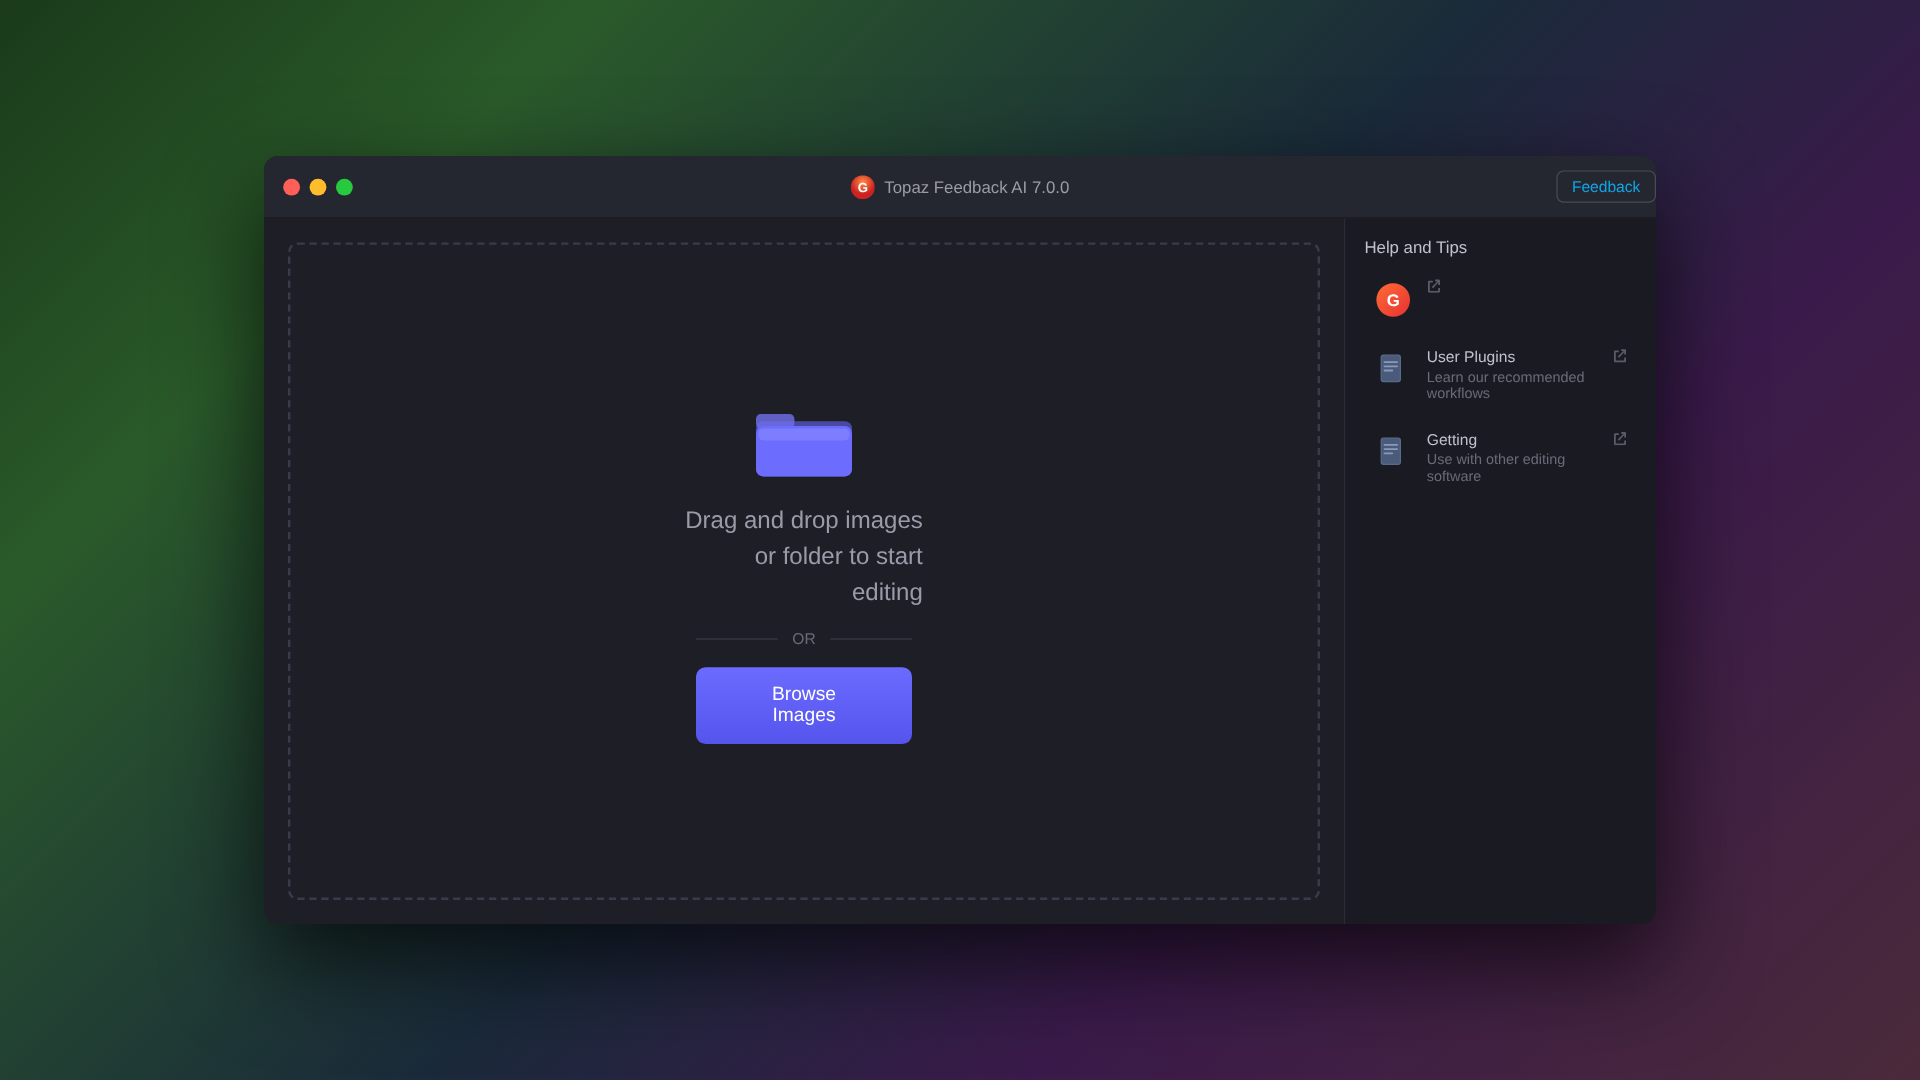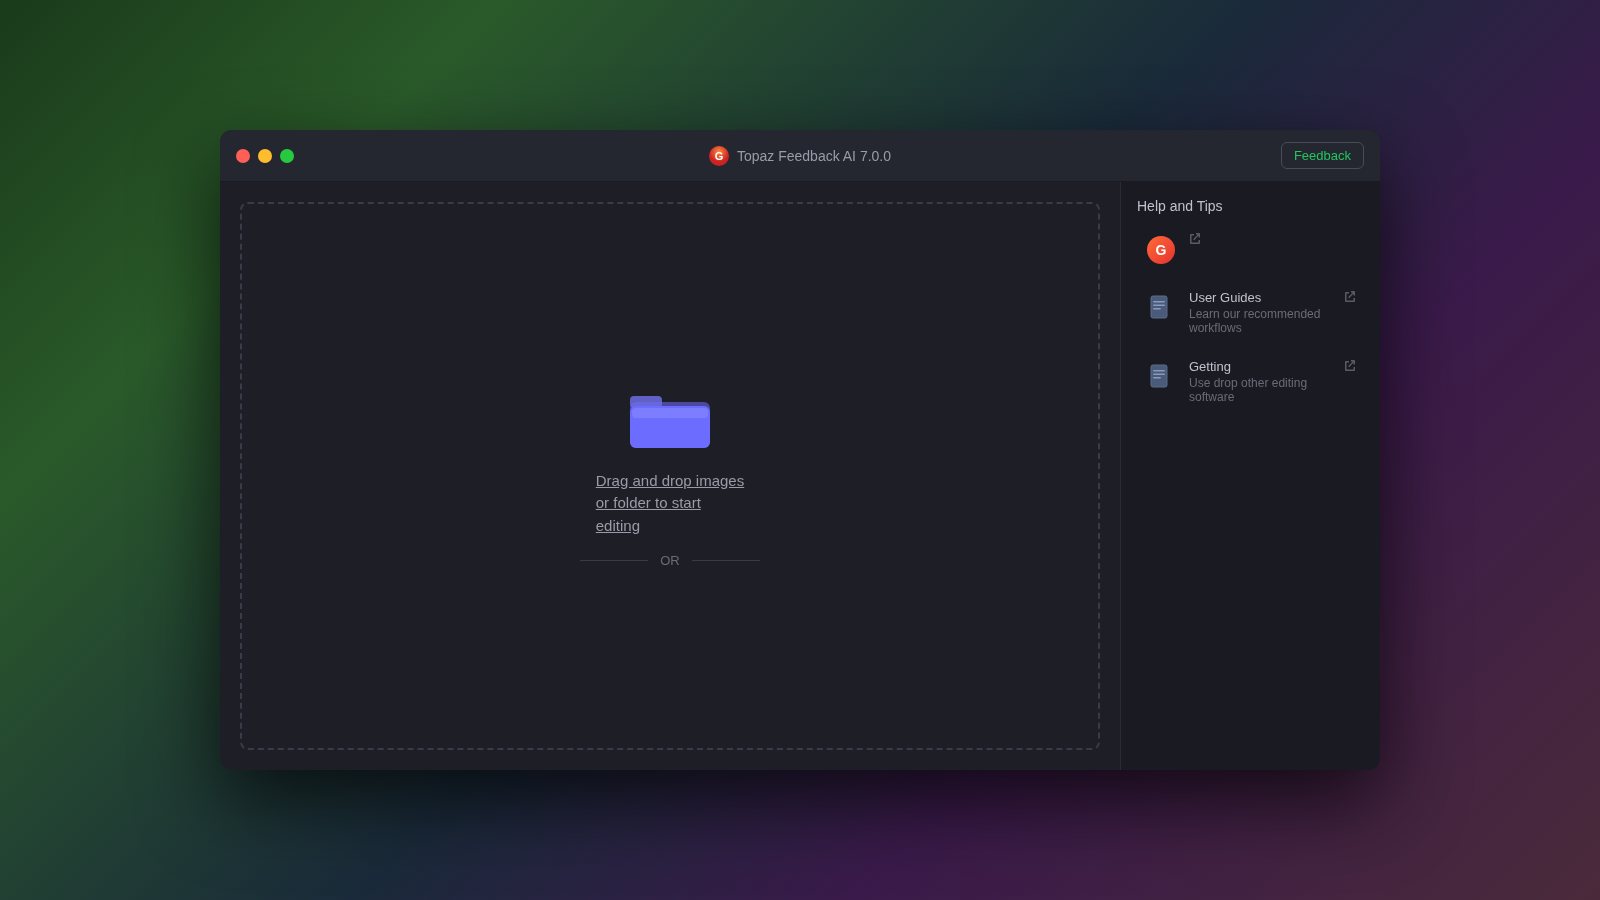--- a/index.html
+++ b/index.html
@@ -66,24 +66,24 @@
       font-size: 14px;
     }
 
     .app-icon {
       width: 20px;
       height: 20px;
     }
 
     .feedback-button {
       position: absolute;
-      right: 16px;
+      right: 0;
       background: transparent;
       border: 1px solid #4a4b58;
-      color: #22c55e;
+      color: #0ea5e9;
       font-size: 13px;
       padding: 5px 12px;
       border-radius: 6px;
       cursor: pointer;
     }
 
     
     .content {
       display: flex;
       flex: 1;
@@ -113,24 +113,23 @@
     }
 
     
     .folder-svg {
       width: 80px;
       height: 70px;
     }
 
     .drag-text {
       color: #9a9ba8;
-      font-size: 15px;
-      text-align: left;
+      font-size: 20px;
+      text-align: right;
       line-height: 1.5;
-      text-decoration: underline;
     }
 
     .or-divider {
       display: flex;
       align-items: center;
       gap: 12px;
       width: 180px;
     }
 
     .or-line {
@@ -332,20 +331,21 @@
         <div class="drag-text" style="white-space: pre-line;">Drag and drop images
 or folder to start
 editing</div>
 
         <div class="or-divider">
           <div class="or-line"></div>
           <span class="or-text">OR</span>
           <div class="or-line"></div>
         </div>
 
+        <button class="browse-button">Browse Images</button>
 
       </div>
     </div>
 
     <div class="sidebar">
 
 
       <div>
         <div class="help-title">Help and Tips</div>
         <div class="help-items">
@@ -364,42 +364,42 @@
           <div class="help-item">
             <div class="help-item-icon">
               <svg width="28" height="28" viewBox="0 0 28 28" fill="none">
                 <rect x="4" y="2" width="16" height="22" rx="2" fill="#4a5a7a" stroke="#5a6b8a" stroke-width="1"></rect>
                 <rect x="6" y="7" width="12" height="1.5" rx="0.75" fill="#8a9ab8"></rect>
                 <rect x="6" y="10.5" width="12" height="1.5" rx="0.75" fill="#8a9ab8"></rect>
                 <rect x="6" y="14" width="8" height="1.5" rx="0.75" fill="#8a9ab8"></rect>
               </svg>
             </div>
             <div class="help-item-text">
-              <div class="help-item-title">User Guides</div>
+              <div class="help-item-title">User Plugins</div>
               <div class="help-item-desc">Learn our recommended workflows</div>
             </div>
             <span class="help-item-external">
               <svg width="12" height="12" viewBox="0 0 12 12" fill="currentColor">
                 <path d="M10 1H7V2.5h1.79L4.15 7.15l1.06 1.06L9.5 3.5V5.5H11V2a1 1 0 00-1-1zM2 2h3V3.5H2.5v7h7V8H11v3a1 1 0 01-1 1H2a1 1 0 01-1-1V3a1 1 0 011-1z"></path>
               </svg>
             </span>
           </div>
 
           <div class="help-item">
             <div class="help-item-icon">
               <svg width="28" height="28" viewBox="0 0 28 28" fill="none">
                 <rect x="4" y="2" width="16" height="22" rx="2" fill="#4a5a7a" stroke="#5a6b8a" stroke-width="1"></rect>
                 <rect x="6" y="7" width="12" height="1.5" rx="0.75" fill="#8a9ab8"></rect>
                 <rect x="6" y="10.5" width="12" height="1.5" rx="0.75" fill="#8a9ab8"></rect>
                 <rect x="6" y="14" width="8" height="1.5" rx="0.75" fill="#8a9ab8"></rect>
               </svg>
             </div>
             <div class="help-item-text">
               <div class="help-item-title">Getting</div>
-              <div class="help-item-desc">Use drop other editing software</div>
+              <div class="help-item-desc">Use with other editing software</div>
             </div>
             <span class="help-item-external">
               <svg width="12" height="12" viewBox="0 0 12 12" fill="currentColor">
                 <path d="M10 1H7V2.5h1.79L4.15 7.15l1.06 1.06L9.5 3.5V5.5H11V2a1 1 0 00-1-1zM2 2h3V3.5H2.5v7h7V8H11v3a1 1 0 01-1 1H2a1 1 0 01-1-1V3a1 1 0 011-1z"></path>
               </svg>
             </span>
           </div>
 
         </div>
       </div>

